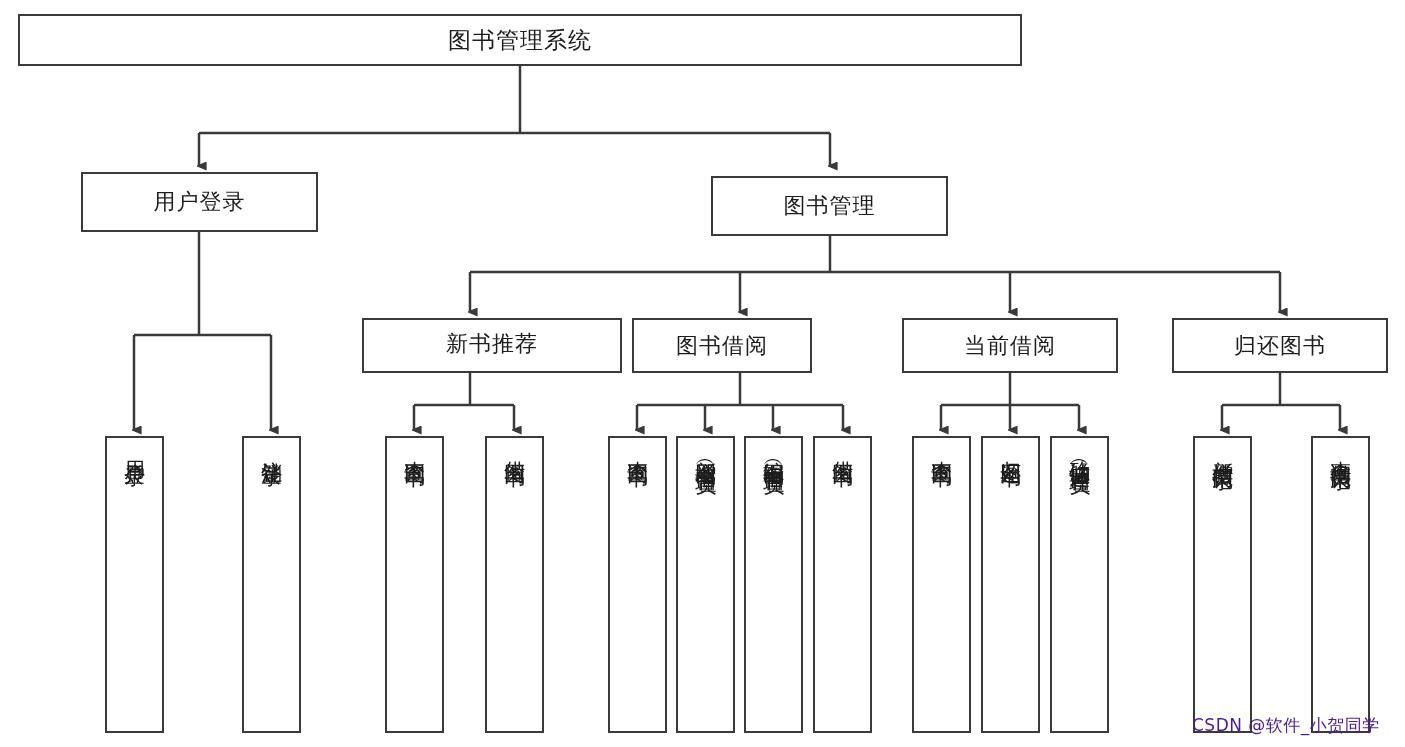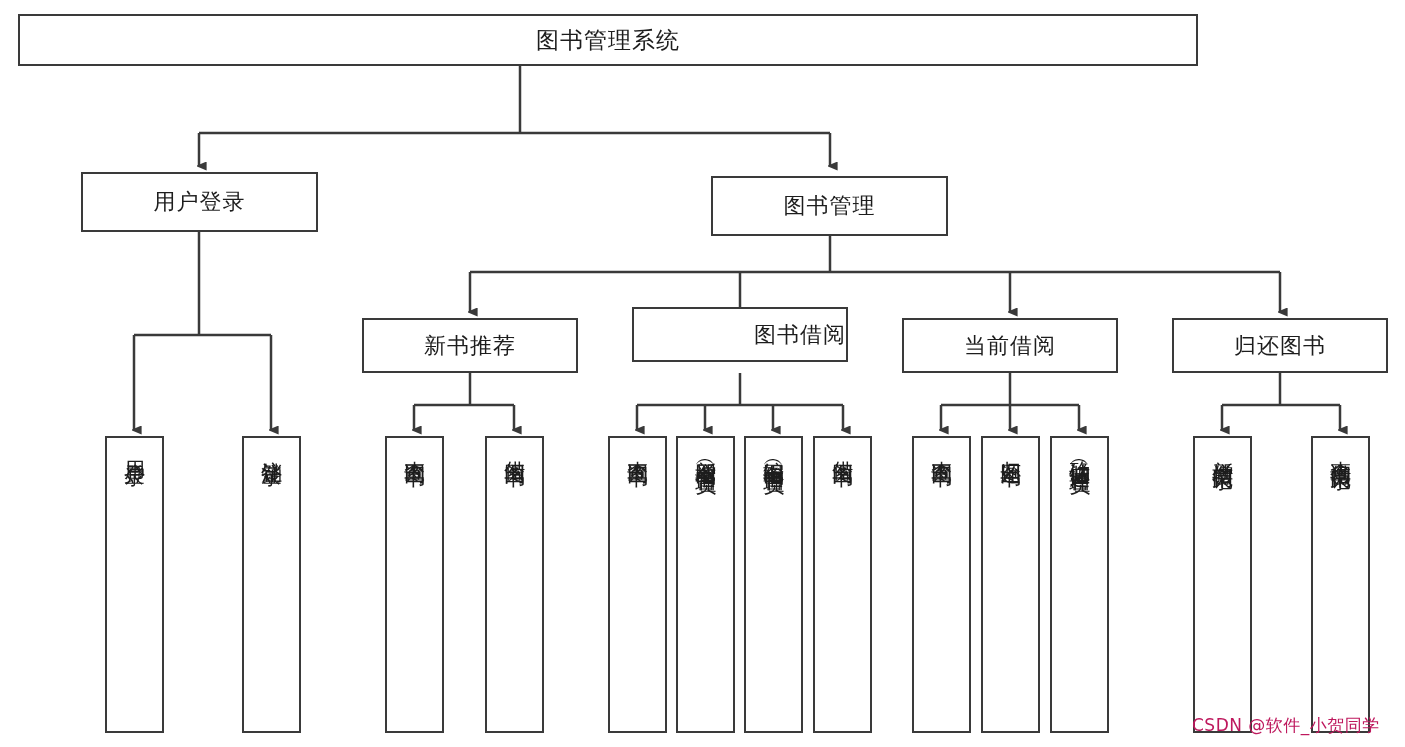--- a/index.html
+++ b/index.html
@@ -53,21 +53,21 @@
     font-size: 21px;
     line-height: 1.35;
     letter-spacing: 2px;
     white-space: nowrap;
   }
   .node.root .label {
     font-size: 23px;
   }
   .watermark {
     position: absolute;
-    color: #be185d;
+    color: #4c1d95;
     font-size: 17px;
     white-space: nowrap;
     letter-spacing: 0.5px;
   }
 </style>
 </head>
 <body>
 
 <div id="canvas">
 
@@ -114,37 +114,37 @@
       <path d="M1010,405 L1010,430" marker-end="url(#arrow)"></path>
       <path d="M1079,405 L1079,430" marker-end="url(#arrow)"></path>
 
       <path d="M1280,373 L1280,405"></path>
       <path d="M1222,405 L1340,405"></path>
       <path d="M1222,405 L1222,430" marker-end="url(#arrow)"></path>
       <path d="M1340,405 L1340,430" marker-end="url(#arrow)"></path>
     </g>
   </svg>
 
-  <div class="node horiz root" style="left:18px; top:14px; width:1180px; height:52px;">
+  <div class="node horiz root" style="left:18px; top:14px; width:1004px; height:52px;">
     <span class="label">图书管理系统</span>
   </div>
 
   <div class="node horiz" style="left:81px; top:172px; width:237px; height:60px;">
     <span class="label">用户登录</span>
   </div>
 
   <div class="node horiz" style="left:711px; top:176px; width:237px; height:60px;">
     <span class="label">图书管理</span>
   </div>
 
-  <div class="node horiz" style="left:362px; top:318px; width:216px; height:55px;">
+  <div class="node horiz" style="left:362px; top:318px; width:260px; height:55px;font-family:Liberation Mono, monospace;">
     <span class="label">新书推荐</span>
   </div>
 
-  <div class="node horiz" style="left:632px; top:307px; width:216px; height:55px;justify-content:flex-end;">
+  <div class="node horiz" style="left:632px; top:318px; width:180px; height:55px;">
     <span class="label">图书借阅</span>
   </div>
 
   <div class="node horiz" style="left:902px; top:318px; width:216px; height:55px;">
     <span class="label">当前借阅</span>
   </div>
 
   <div class="node horiz" style="left:1172px; top:318px; width:216px; height:55px;">
     <span class="label">归还图书</span>
   </div>

